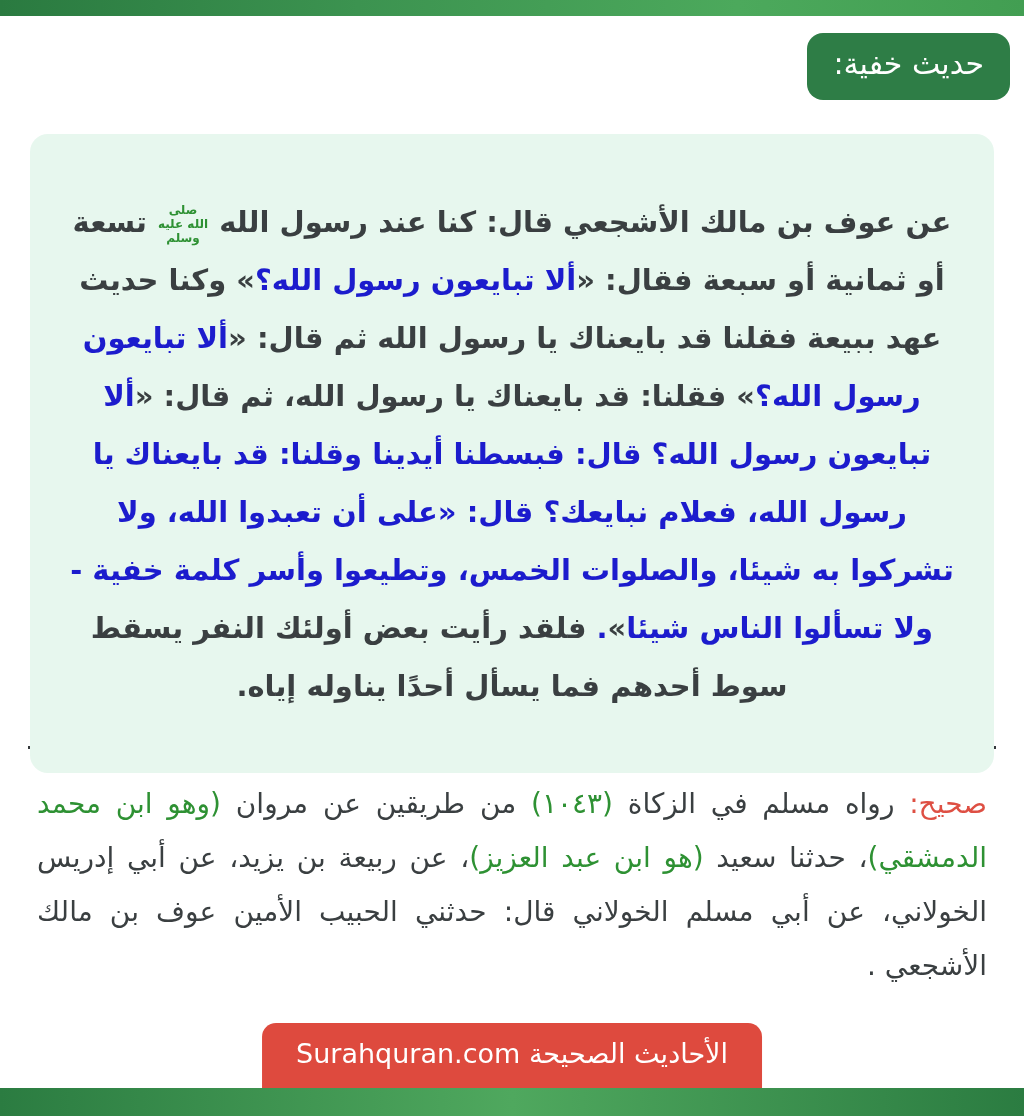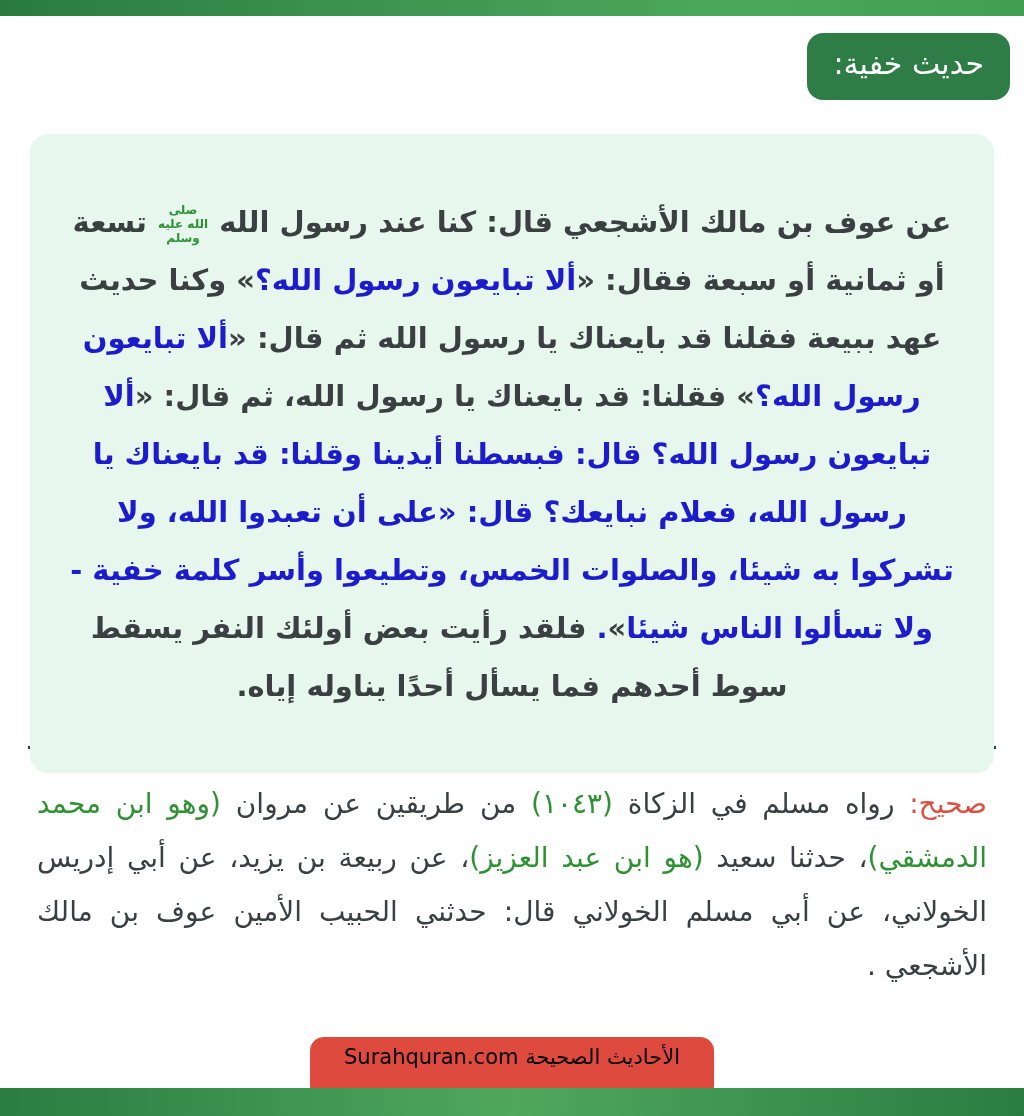--- a/index.html
+++ b/index.html
@@ -42,23 +42,23 @@
     background:var(--divider);border:none;margin:0;
   }
   .takhrij{
     position:absolute;top:770px;left:30px;right:30px;margin:7px;
     direction:rtl;text-align:justify;
     font-size:28px;line-height:54px;
     color:var(--dark);
   }
   .banner{
     position:absolute;bottom:28px;left:50%;transform:translateX(-50%);
-    background:var(--banner_bg);color:#000000;
-    font-size:21px;line-height:1.2;white-space:nowrap;
-    padding:8px 34px 18px 34px;
+    background:var(--banner_bg);color:#ffffff;
+    font-size:27px;line-height:1.2;white-space:nowrap;
+    padding:15px 34px 18px 34px;
     border-radius:14px 14px 0 0;
     direction:rtl;
   }
   .seg-dark{color:var(--dark);}
   .seg-blue{color:var(--blue);}
   .seg-green{color:var(--green);}
   .seg-red{color:var(--red);}
   .seg-sal{
     color:var(--green);
     display:inline-block;width:52px;

